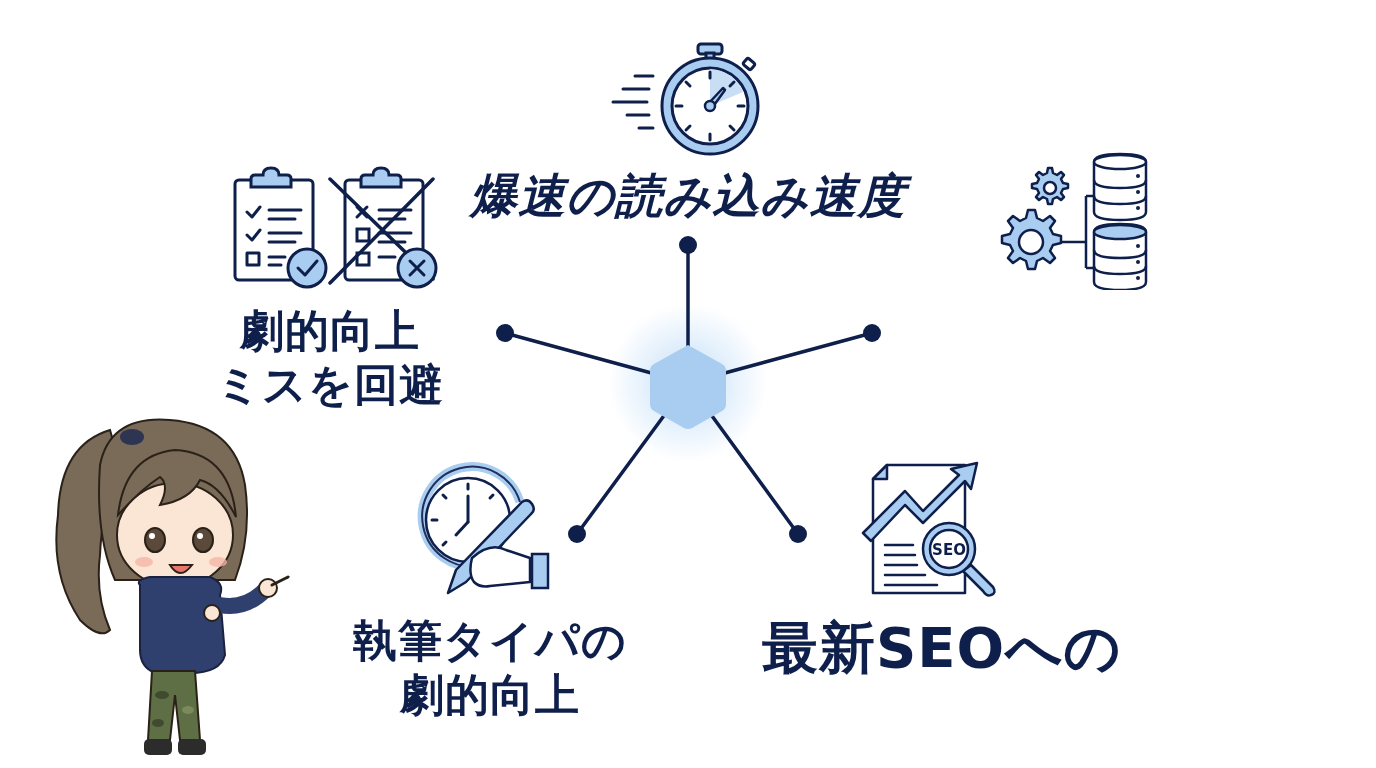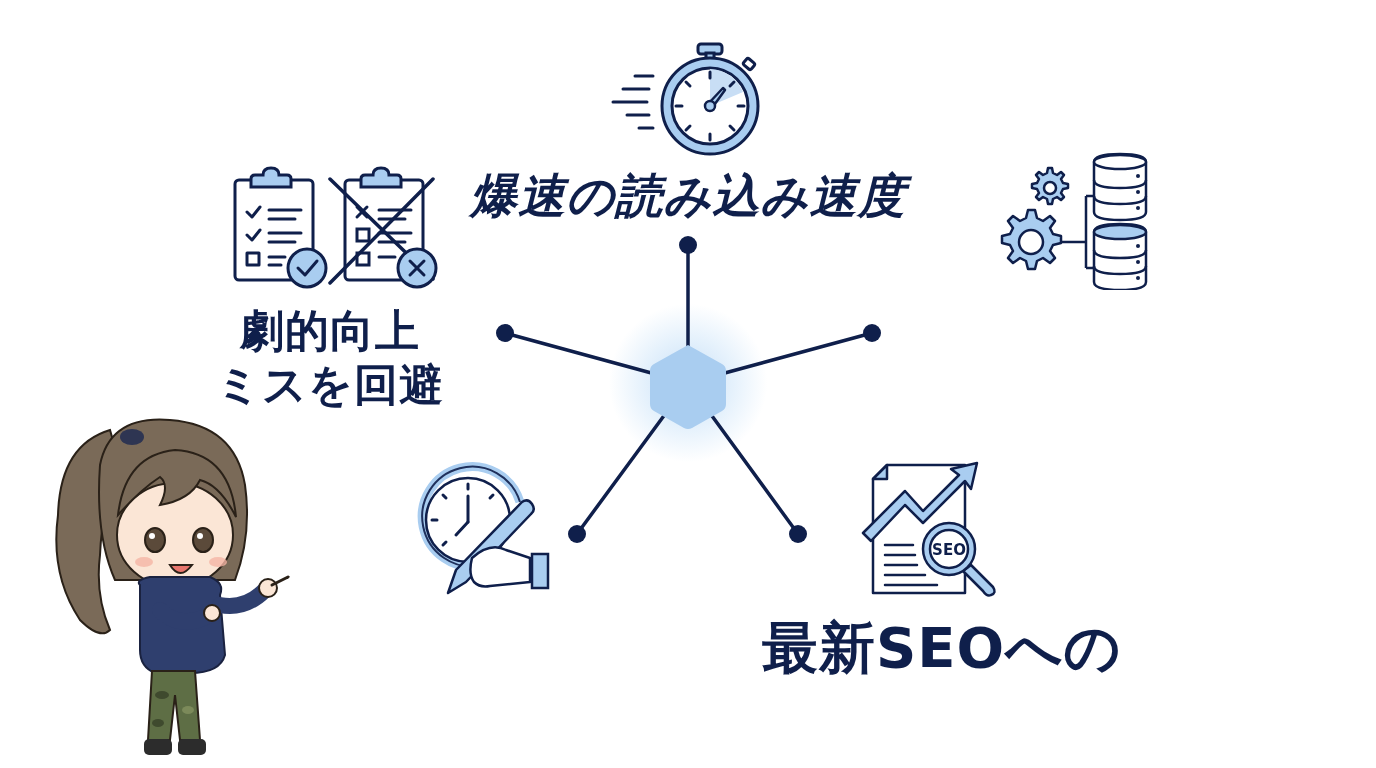--- a/index.html
+++ b/index.html
@@ -189,20 +189,24 @@
   <div class="label" style="left:462px;top:167px;width:452px;font-size:47px;font-style:italic;">
     <span class="line">爆速の読み込み速度</span>
   </div>
 
   <div class="label" style="left:185px;top:304px;width:290px;font-size:44px;">
     <span class="line">劇的向上</span>
     <span class="line">ミスを回避</span>
   </div>
 
 
+  <div class="label" style="left:325px;top:614px;width:330px;font-size:44px;">
+    <span class="line">執筆タイパの</span>
+    <span class="line">劇的向上</span>
+  </div>
 
   <div class="label" style="left:762px;top:614px;width:335px;font-size:56px;">
     <span class="line">最新SEOへの</span>
   </div>
 
   <svg class="icon" style="left:40px;top:405px" width="260" height="363" viewBox="0 0 260 363">
 
     <path d="M70 25 Q20 40 18 110 Q10 170 40 215 Q60 235 70 225 Q55 190 60 150 Q62 100 80 60 Z" fill="#7a6a58" stroke="#2a2118" stroke-width="2"></path>
 
     <path d="M60 60 Q70 10 130 15 Q195 20 205 80 Q212 130 195 175 L75 175 Q55 130 60 60 Z" fill="#7a6a58" stroke="#2a2118" stroke-width="2"></path>

